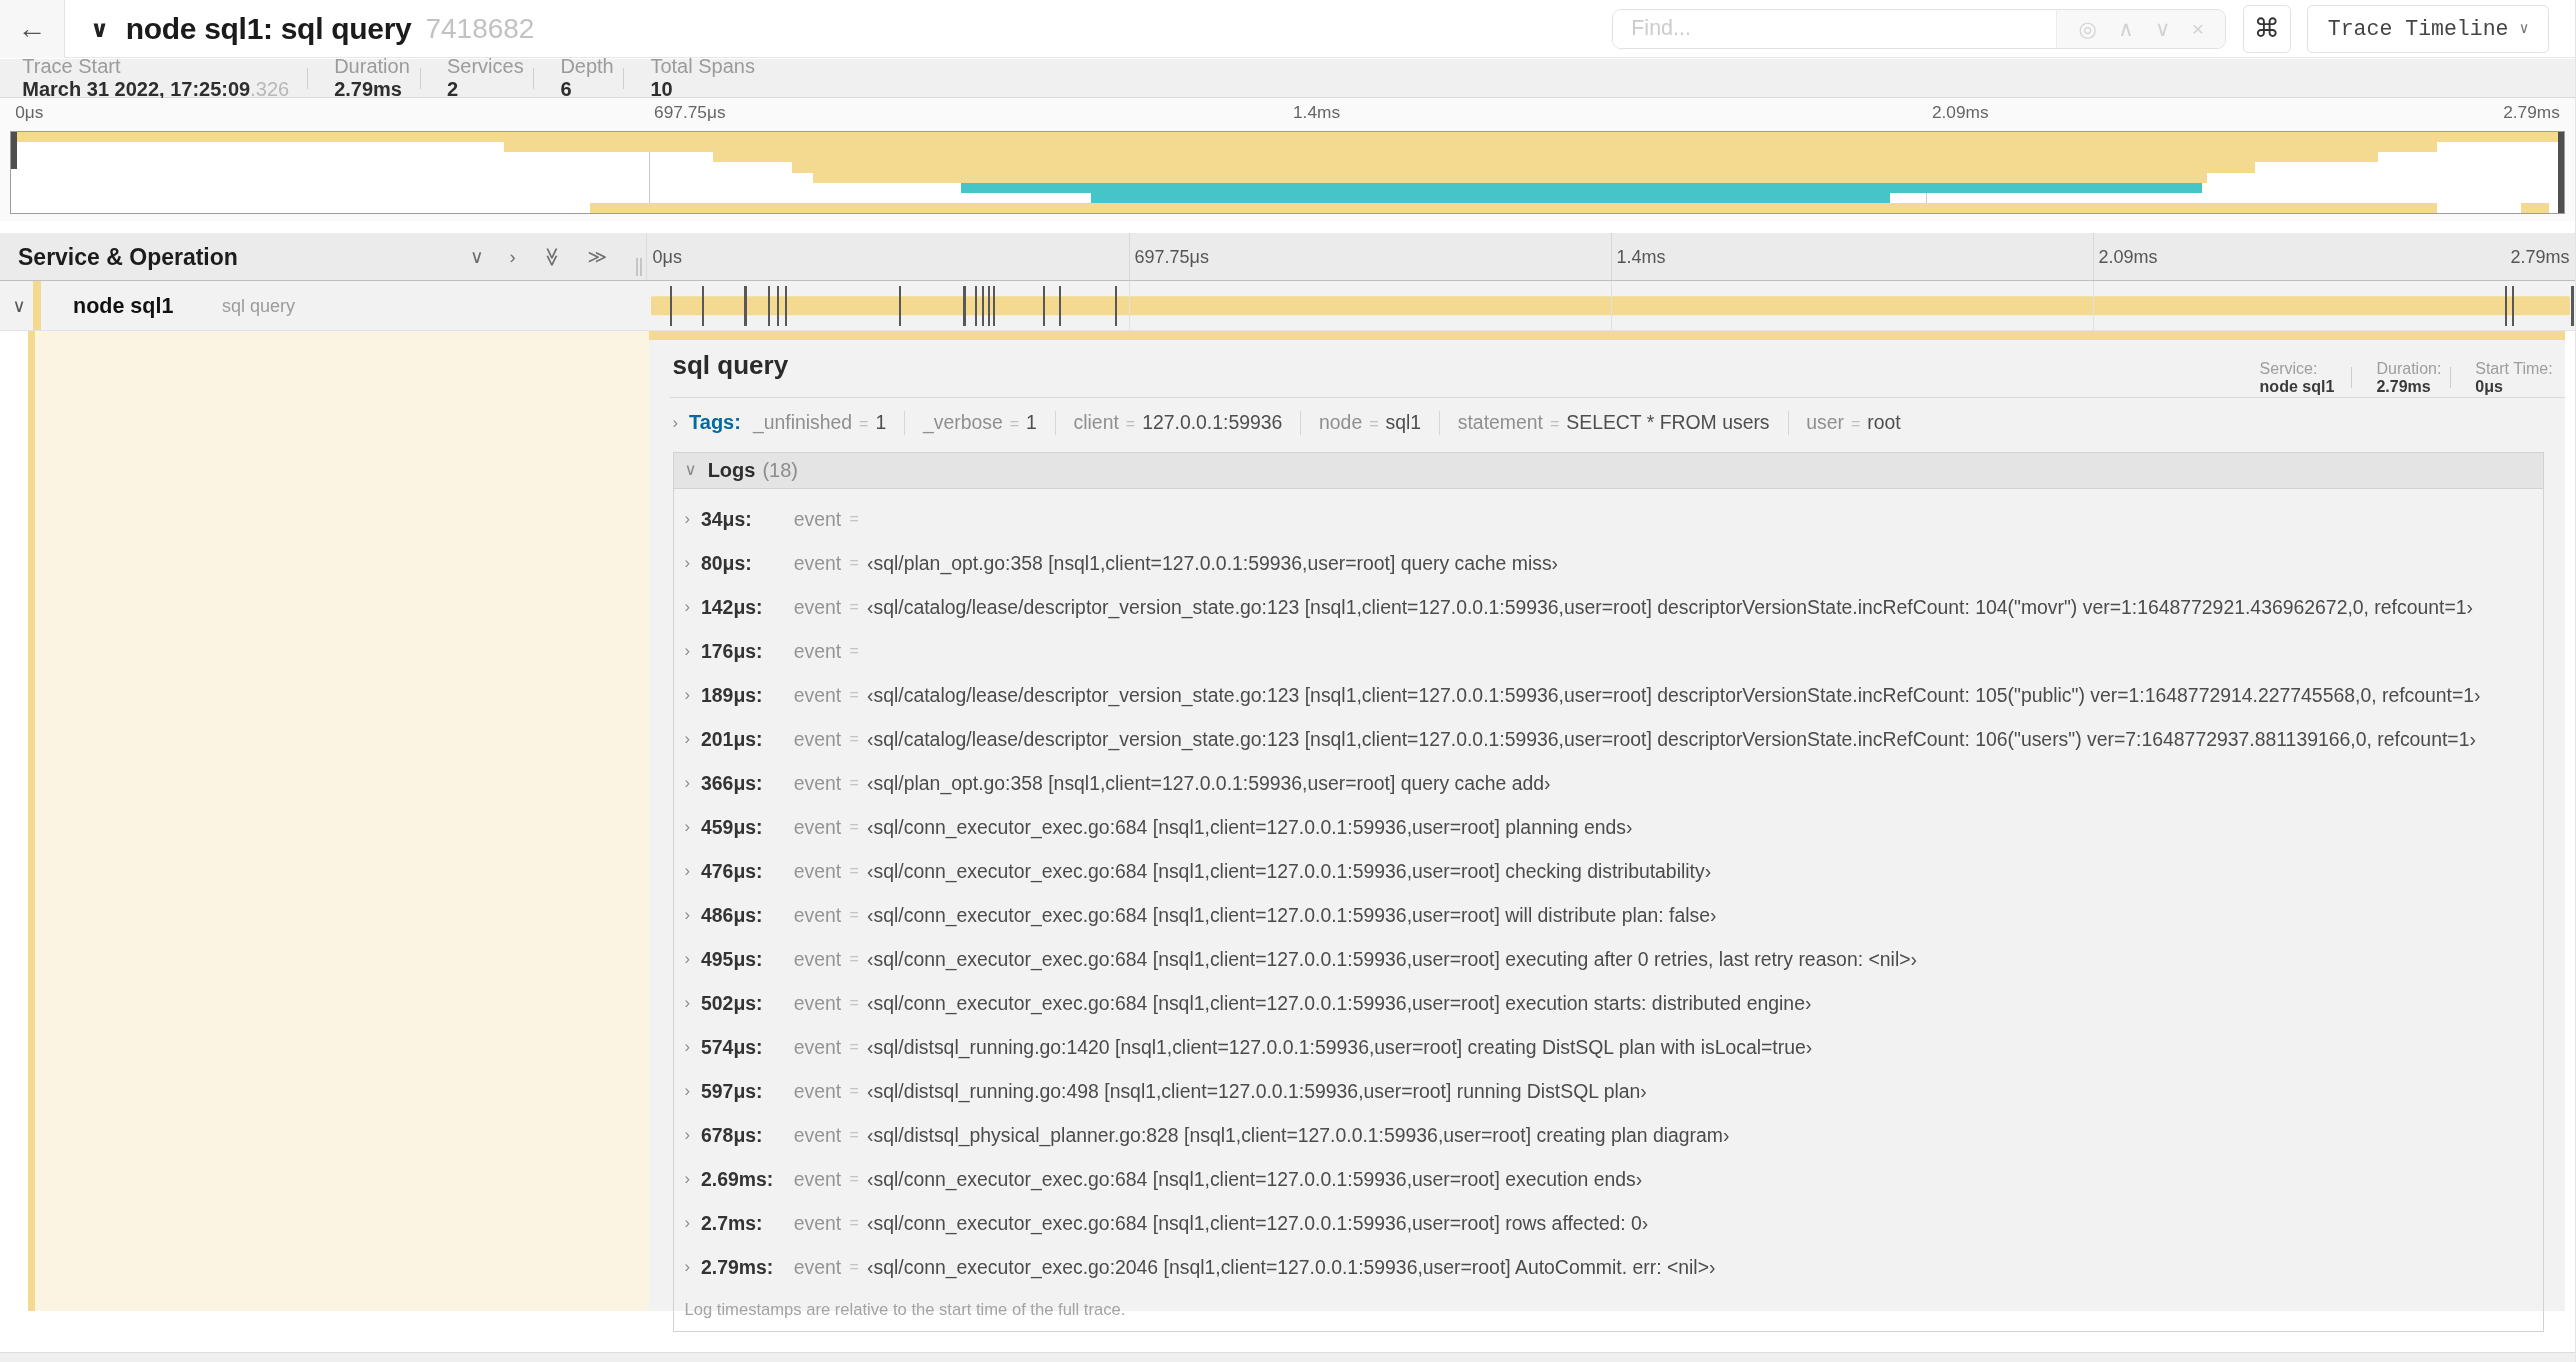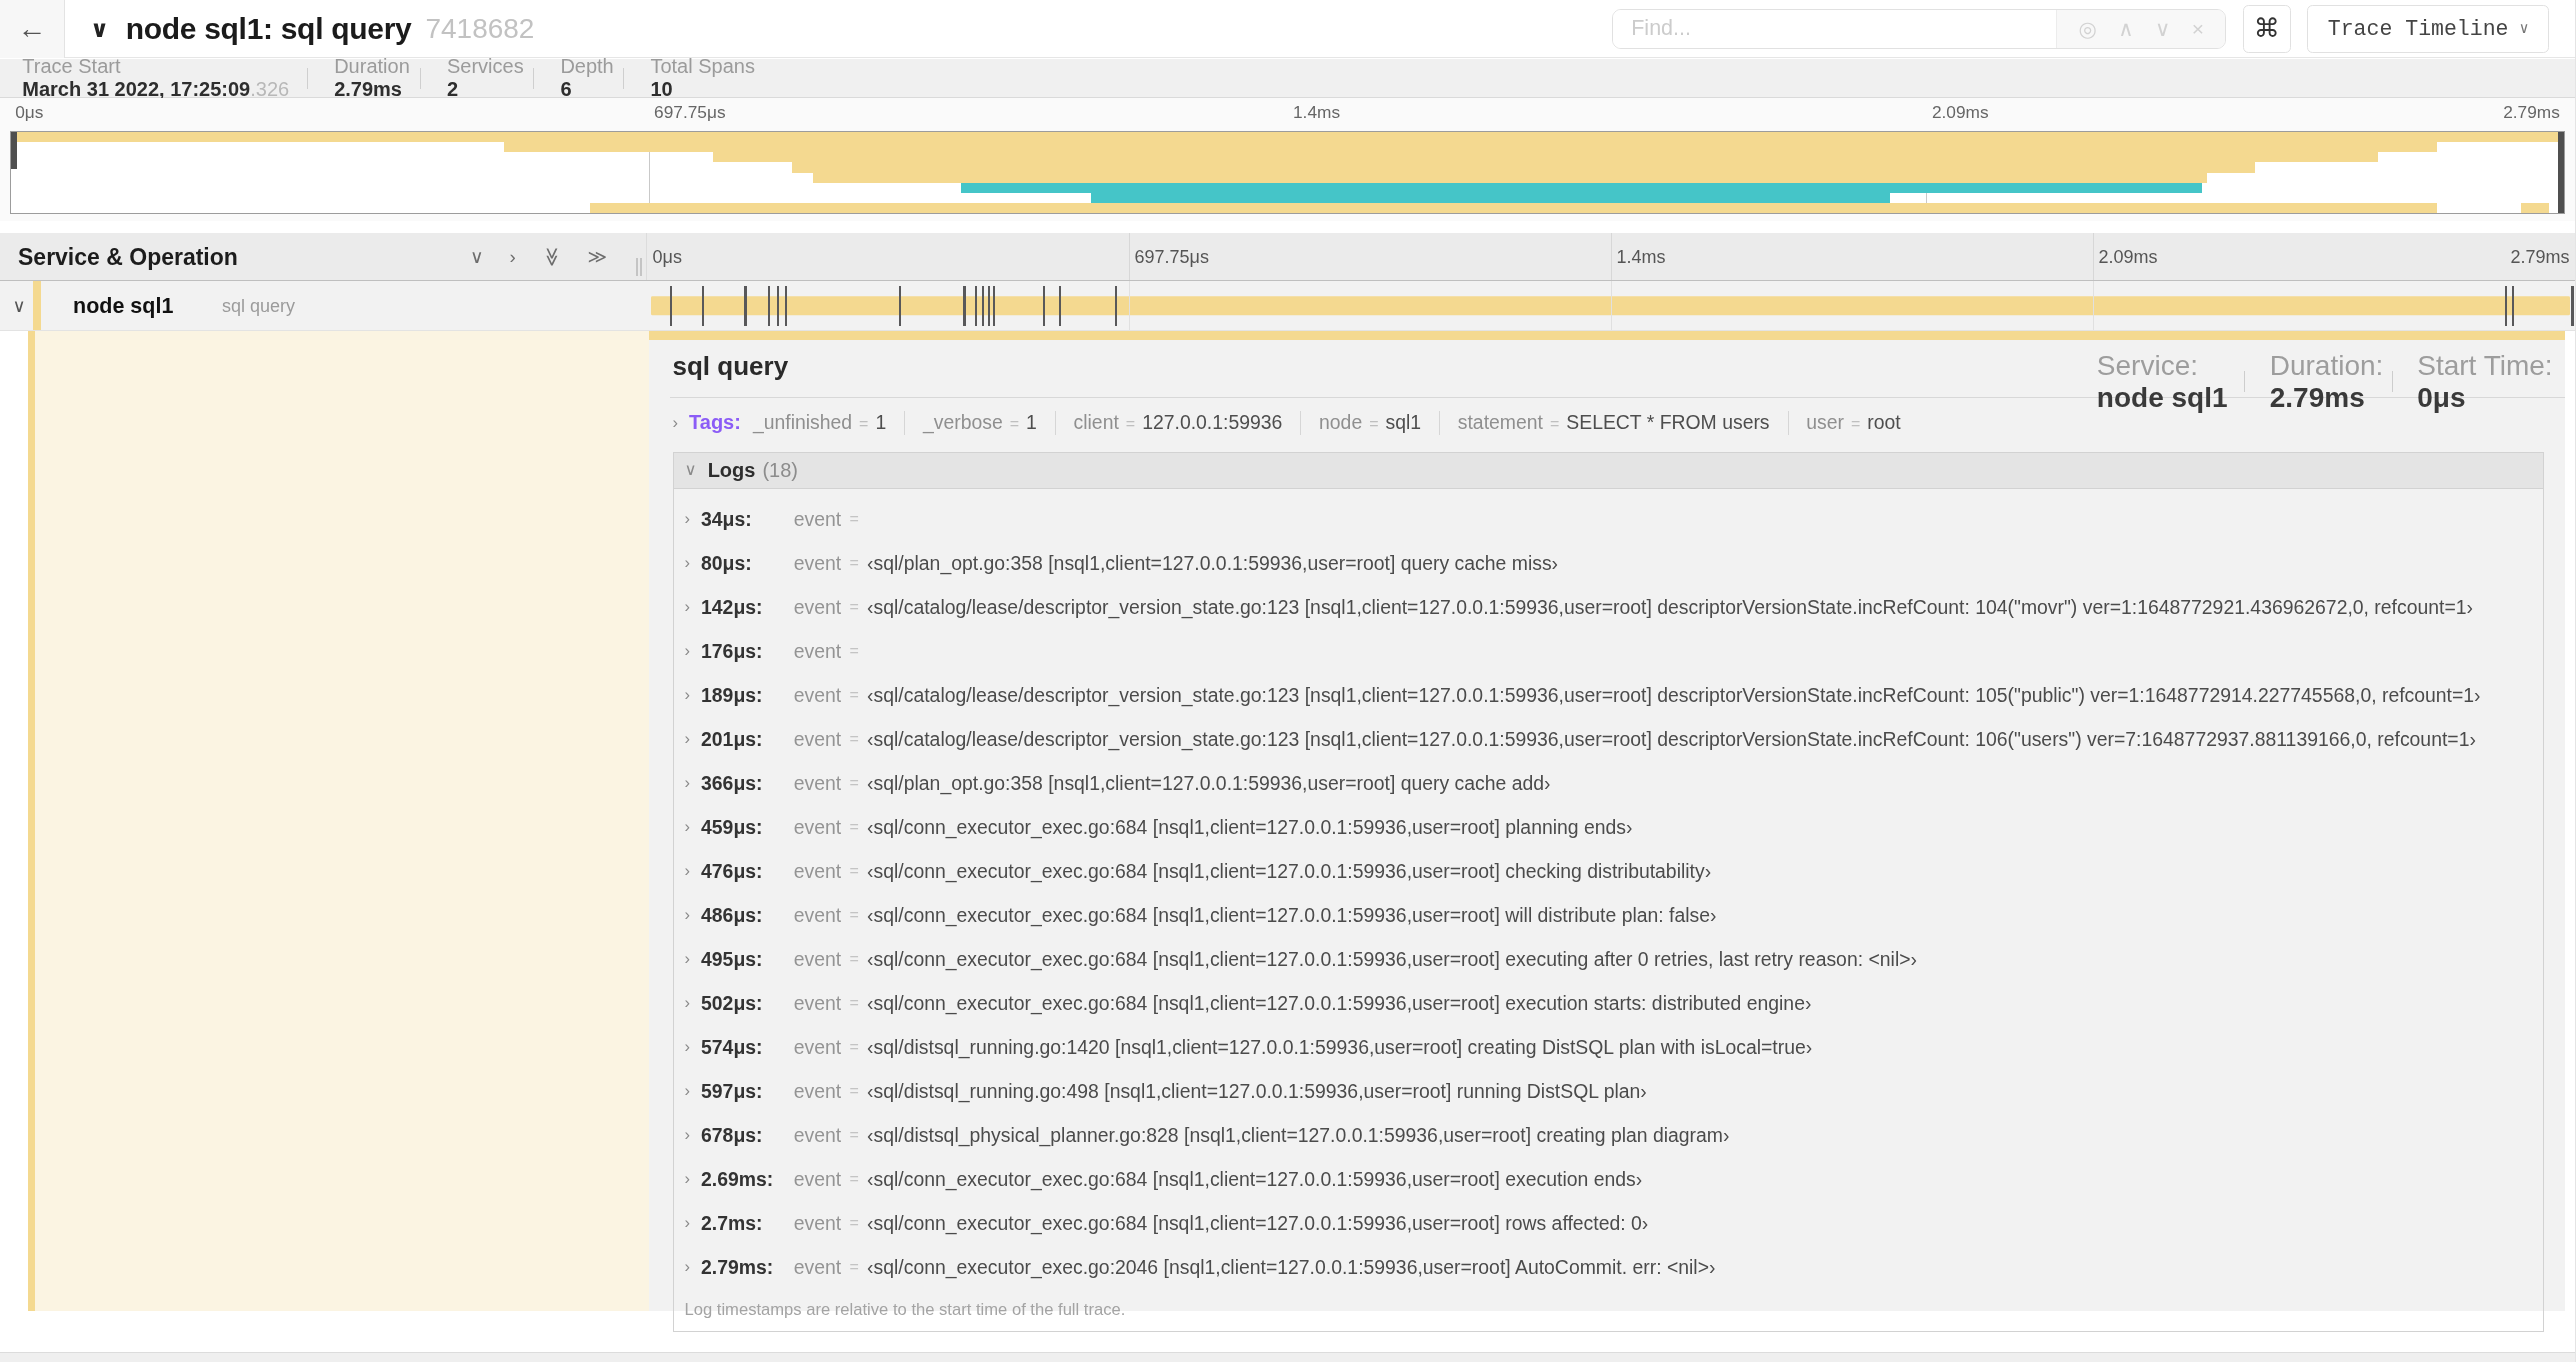--- a/index.html
+++ b/index.html
@@ -83,28 +83,28 @@
 
   
   .detail-row{position:absolute;left:0;top:331px;width:100%;height:980px;background:#fff;}
   .detail-accent-strip{position:absolute;left:28px;top:0;bottom:0;width:7.6px;}
   .cream-block{position:absolute;left:35px;top:0;bottom:0;width:614px;}
   .detail-panel{position:absolute;left:649px;right:9.7px;top:0;bottom:0;background:#f2f2f2;}
   .panel-accent{height:9px;width:100%;}
   .panel-inner{padding:9.7px 21px 0 23.5px;}
   .head-row{display:flex;align-items:baseline;height:39px;}
   .op-title{font-size:26px;font-weight:700;color:#2a2a2a;}
-  .head-summary{margin-left:auto;display:flex;align-items:center;font-size:28px;}
+  .head-summary{margin-left:auto;display:flex;align-items:center;font-size:16px;}
   .sum-label{color:#9d9d9d;}
   .sum-value{color:#3a3a3a;font-weight:700;margin-left:8.3px;}
   .sum-sep{width:0.7px;height:21px;background:#cdcdcd;margin:0 16.6px;}
   .panel-hr{border:none;border-top:0.7px solid #d8d8d8;margin:8.3px -21px 0 -2.8px;}
   .tags-row{display:flex;align-items:center;height:36px;margin-top:7px;cursor:pointer;}
   .twisty{font-size:16.6px;color:#8a8a8a;}
-  .tags-title{font-size:20px;font-weight:700;color:#8b5cf6;margin-left:11px;}
+  .tags-title{font-size:20px;font-weight:700;color:#0369a1;margin-left:11px;}
   .tag-item{display:flex;align-items:baseline;}
   .tag-key{font-size:19.4px;color:#8f8f8f;}
   .tag-eq{font-size:16px;color:#bfbfbf;margin:0 7px;}
   .tag-val{font-size:19.4px;color:#4e4e4e;}
   .tag-sep{width:0.7px;height:23.5px;background:#d6d6d6;margin:0 18px;align-self:center;}
   .tags-items{display:flex;align-items:center;margin-left:12px;}
 
   .logs-block{margin-top:11px;border:0.7px solid #d2d2d2;}
   .logs-header{height:36px;background:#e4e4e4;border-bottom:0.7px solid #d2d2d2;
                display:flex;align-items:center;padding-left:11px;cursor:pointer;}

